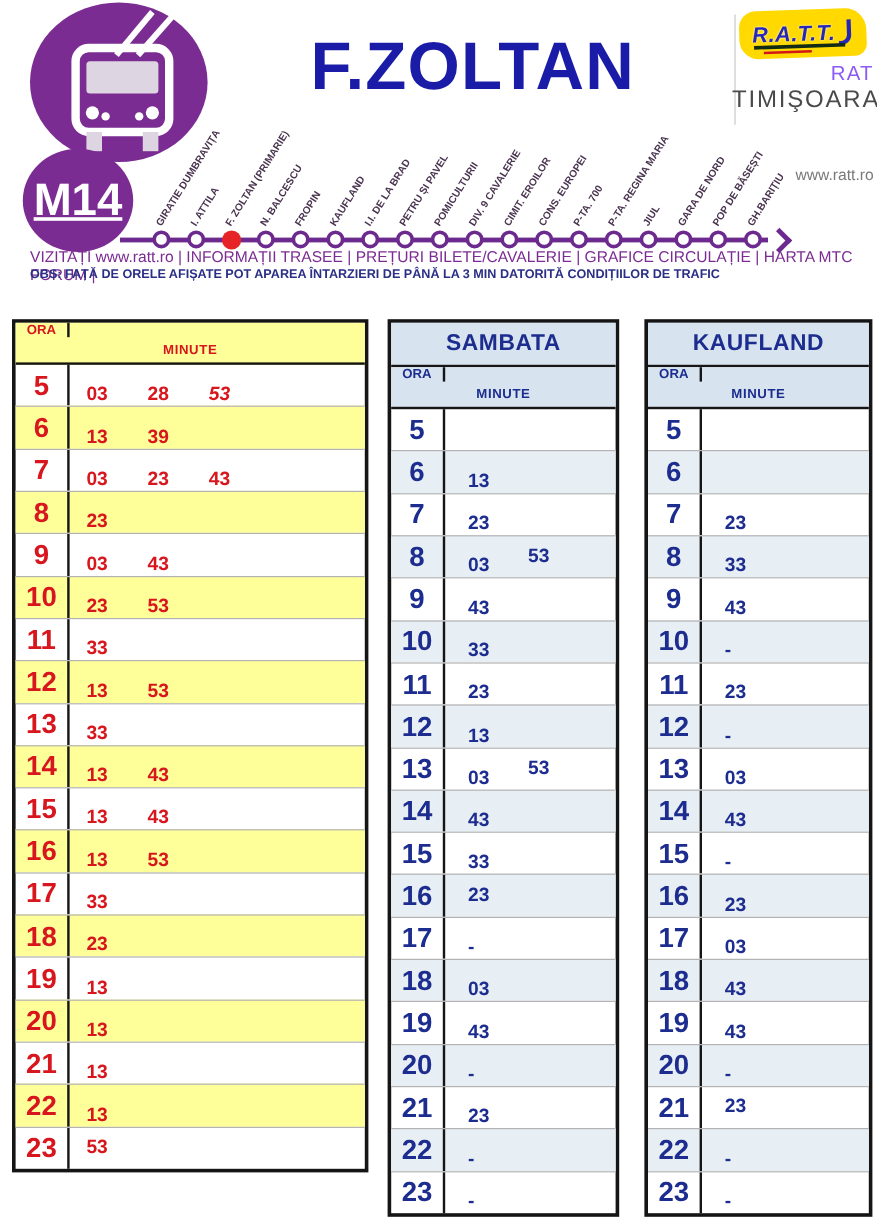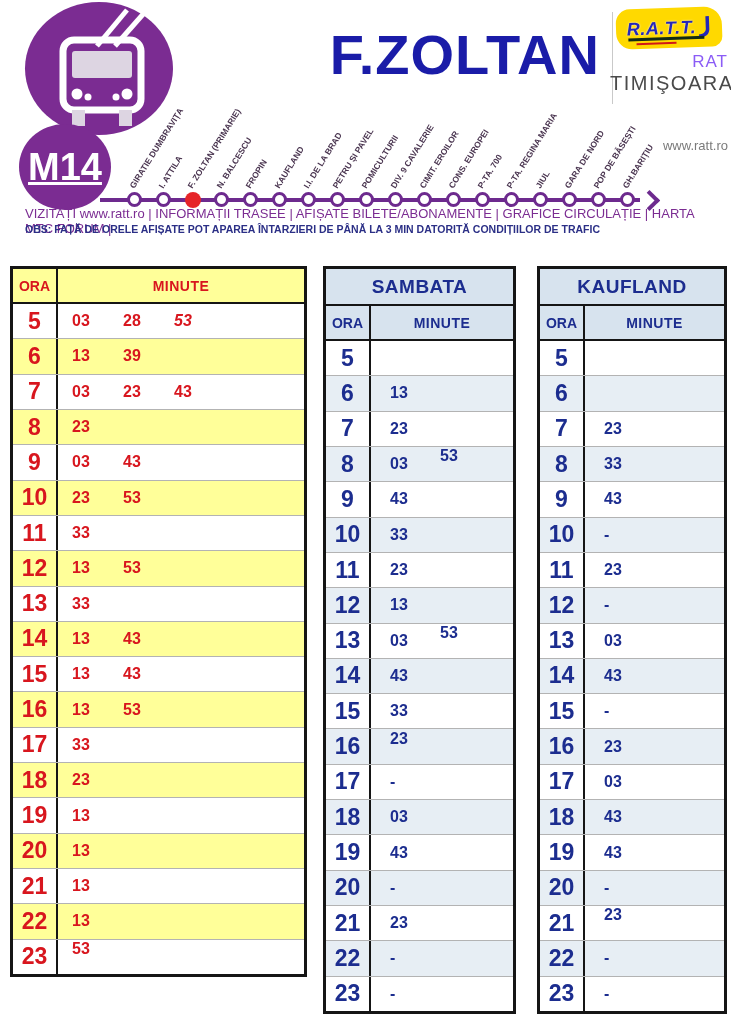--- a/index.html
+++ b/index.html
@@ -2,21 +2,21 @@
 <html><head>
 <meta charset="utf-8">
 <style>
   html,body{margin:0;padding:0;}
   body{
     width:731px;height:1024px;position:relative;background:#fff;overflow:hidden;
     font-family:"Liberation Sans",sans-serif;
   }
   
   .logo-circle{position:absolute;left:25px;top:2px;width:148px;height:133px;background:#7b2c92;border-radius:50%;}
-  .page-title{position:absolute;left:188px;top:22px;width:412px;text-align:right;
+  .page-title{position:absolute;left:188px;top:22px;width:412px;text-align:center;
     font-size:56px;font-weight:bold;color:#1a1ca8;letter-spacing:1px;}
   .header-divider{position:absolute;left:612px;top:12px;width:1px;height:92px;background:#c9c9c9;}
   .brand{position:absolute;right:3px;top:8px;width:118px;text-align:right;}
   .ratt-badge{position:relative;margin-left:6px;width:106px;height:40px;background:#ffd900;
     border-radius:14px 18px 10px 16px;transform:rotate(-2deg);
     display:flex;align-items:center;justify-content:center;gap:1px;}
   .ratt-badge .ratt-text{font-style:italic;font-weight:bold;font-size:18px;color:#2527b8;
     text-shadow:0 0 2px #fff;letter-spacing:.5px;}
   .ratt-underline{position:absolute;left:12px;bottom:8px;width:76px;height:3px;background:#132b13;}
   .ratt-underline2{position:absolute;left:20px;bottom:4px;width:40px;height:2px;background:#d01818;}
@@ -37,30 +37,30 @@
   .links-bar{position:absolute;left:25px;top:206px;width:700px;font-size:13px;color:#7b2c92;}
   .links-bar .sep{color:#7b2c92;}
   .notice{position:absolute;left:25px;top:223px;width:700px;font-size:10.5px;font-weight:bold;color:#2b2f86;}
   
   .timetable{position:absolute;top:266px;border:3px solid #151515;box-sizing:border-box;background:#fff;}
   .theme-yellow{--head-bg:#ffff99;--stripe:#ffff99;--txt:#d8161e;}
   .theme-blue{--head-bg:#d7e3ee;--stripe:#e7eef4;--txt:#1c2d8f;}
   .tt-title{height:35px;border-bottom:2px solid #151515;background:var(--head-bg);color:var(--txt);
     display:flex;align-items:center;justify-content:center;font-weight:bold;font-size:19px;letter-spacing:.5px;}
   .tt-head{display:flex;height:33px;border-bottom:2px solid #151515;background:var(--head-bg);
-    color:var(--txt);font-weight:bold;font-size:14px;}
+    color:var(--txt);font-weight:bold;font-size:11px;flex-direction:column;}
   .tt-ora{width:43px;border-right:2px solid #151515;display:flex;align-items:center;justify-content:center;}
   .tt-minh{flex:1;display:flex;align-items:center;justify-content:center;letter-spacing:.5px;}
   .tt-body{display:flex;flex-direction:column;height:670px;}
   .tt-row{flex:1;display:flex;border-top:1px solid #b3b3b3;}
   .tt-row:first-child{border-top:none;}
   .tt-row:nth-child(even){background:var(--stripe);}
   .hour-cell{width:43px;border-right:2px solid #151515;display:flex;align-items:center;justify-content:center;
     font-weight:bold;font-size:23px;color:var(--txt);}
-  .mins-cell{flex:1;display:flex;align-items:center;padding-left:14px;
+  .mins-cell{flex:1;display:flex;align-items:flex-end;padding-left:14px;
     font-weight:bold;font-size:16px;color:var(--txt);}
   .theme-blue .mins-cell{padding-left:19px;}
   .slot{width:51px;flex:0 0 auto;}
   .theme-blue .slot{width:50px;}
   .slot.italic{font-style:italic;}
   .slot.raised{transform:translateY(-8px);}
 </style>
 </head>
 <body>
 
@@ -131,21 +131,21 @@
     <div class="stop-dot" style="left: 533px; top: 192px;"></div>
     <div class="stop-label" style="left: 542px; top: 180px;">JIUL</div>
     <div class="stop-dot" style="left: 562px; top: 192px;"></div>
     <div class="stop-label" style="left: 571px; top: 180px;">GARA DE NORD</div>
     <div class="stop-dot" style="left: 591px; top: 192px;"></div>
     <div class="stop-label" style="left: 600px; top: 180px;">POP DE BĂSEȘTI</div>
     <div class="stop-dot" style="left: 620px; top: 192px;"></div>
     <div class="stop-label" style="left: 629px; top: 180px;">GH.BARIȚIU</div>
   </div>
 
-<div class="links-bar"><span>VIZITAȚI www.ratt.ro</span><span class="sep"> | </span><span>INFORMAȚII TRASEE</span><span class="sep"> | </span><span>AFIȘATE BILETE/ABONAMENTE</span><span class="sep"> | </span><span>GRAFICE CIRCULAȚIE</span><span class="sep"> | </span><span>HARTA MTC</span><span class="sep">   </span><span>FORUM</span><span class="sep"> |</span></div>
+<div class="links-bar"><span>VIZITAȚI www.ratt.ro</span><span class="sep"> | </span><span>INFORMAȚII TRASEE</span><span class="sep"> | </span><span>PREȚURI BILETE/CAVALERIE</span><span class="sep"> | </span><span>GRAFICE CIRCULAȚIE</span><span class="sep"> | </span><span>HARTA MTC</span><span class="sep">   </span><span>FORUM</span><span class="sep"> |</span></div>
 <div class="notice">OBS: FAȚĂ DE ORELE AFIȘATE POT APAREA ÎNTARZIERI DE PÂNĂ LA 3 MIN DATORITĂ CONDIȚIILOR DE TRAFIC</div>
 
 <div id="tables-layer">
     <section class="timetable theme-yellow" style="left: 10px; width: 297px;">
     <div class="tt-head">
       <div class="tt-ora">ORA</div>
       <div class="tt-minh">MINUTE</div>
     </div>
     <div class="tt-body">
         <div class="tt-row">

